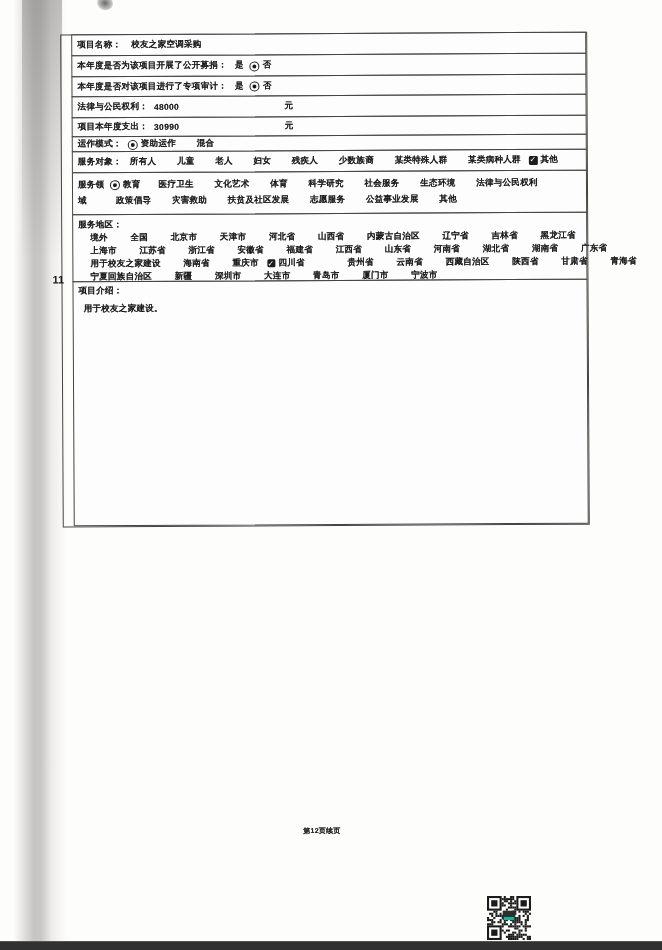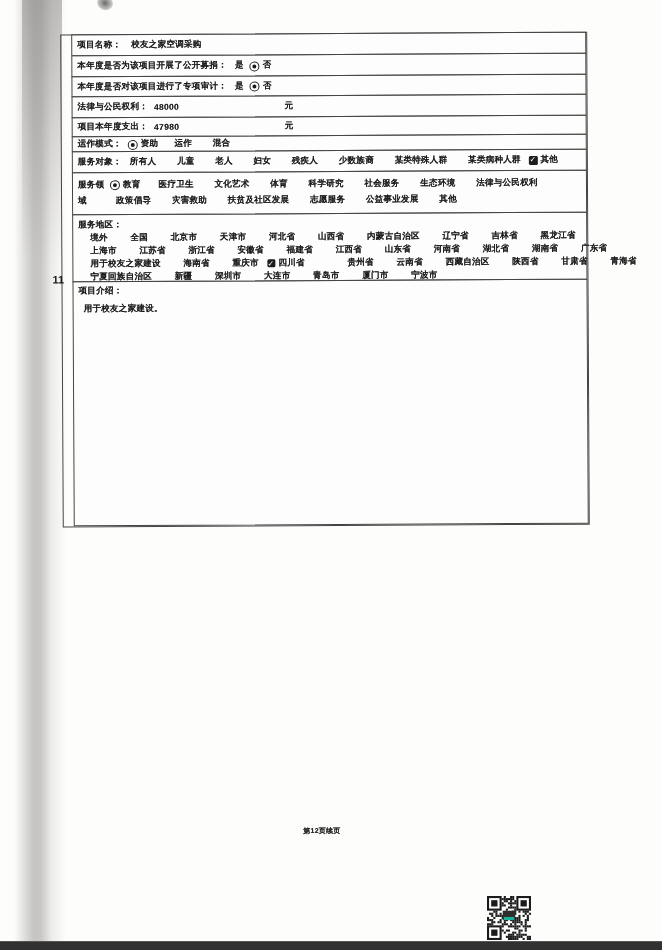--- a/index.html
+++ b/index.html
@@ -80,29 +80,29 @@
       </div>
 
       <div class="row r4">
         <span class="lbl">法律与公民权利：</span>
         <span class="gap6">48000</span>
         <span class="unit">元</span>
       </div>
 
       <div class="row r5">
         <span class="lbl">项目本年度支出：</span>
-        <span class="gap6">47980</span>
+        <span class="gap6">30990</span>
         <span class="unit">元</span>
       </div>
 
       <div class="row r6">
         <span class="lbl">运作模式：</span>
         <span class="radio"></span>
         <span>资助</span>
-        <span class="opts" style="margin-left:16px">运作 混合</span>
+        <span class="opts" style="margin-left:0">运作 混合</span>
       </div>
 
       <div class="row r7">
         <span class="lbl">服务对象：</span>
         <span class="opts gap8">所有人 儿童 老人 妇女 残疾人 少数族裔 某类特殊人群 某类病种人群</span>
         <span class="checkbox"></span>
         <span>其他</span>
       </div>
 
       <div class="row r8">

